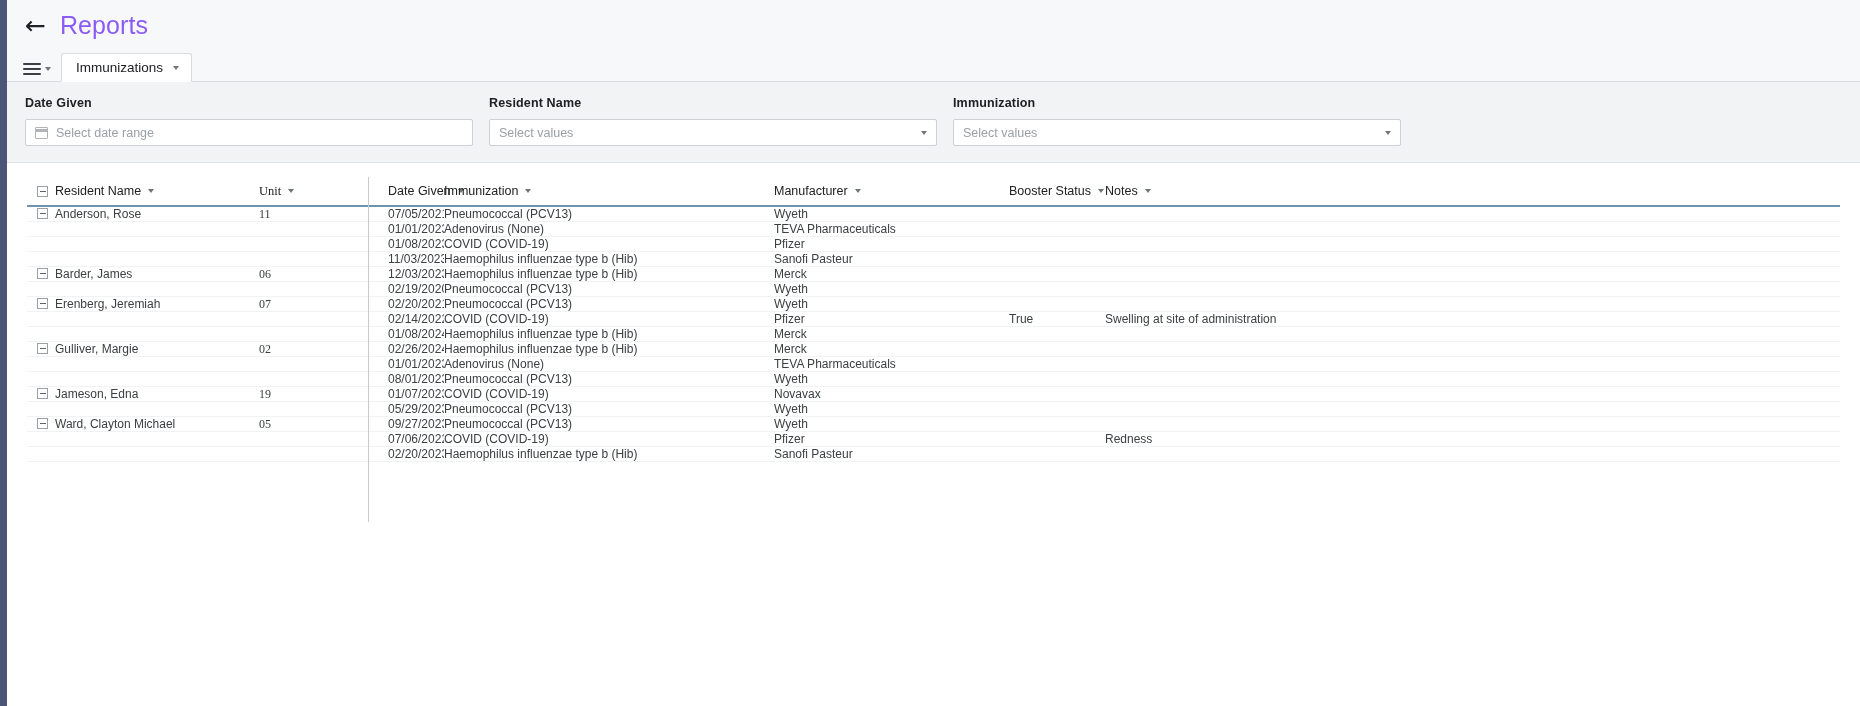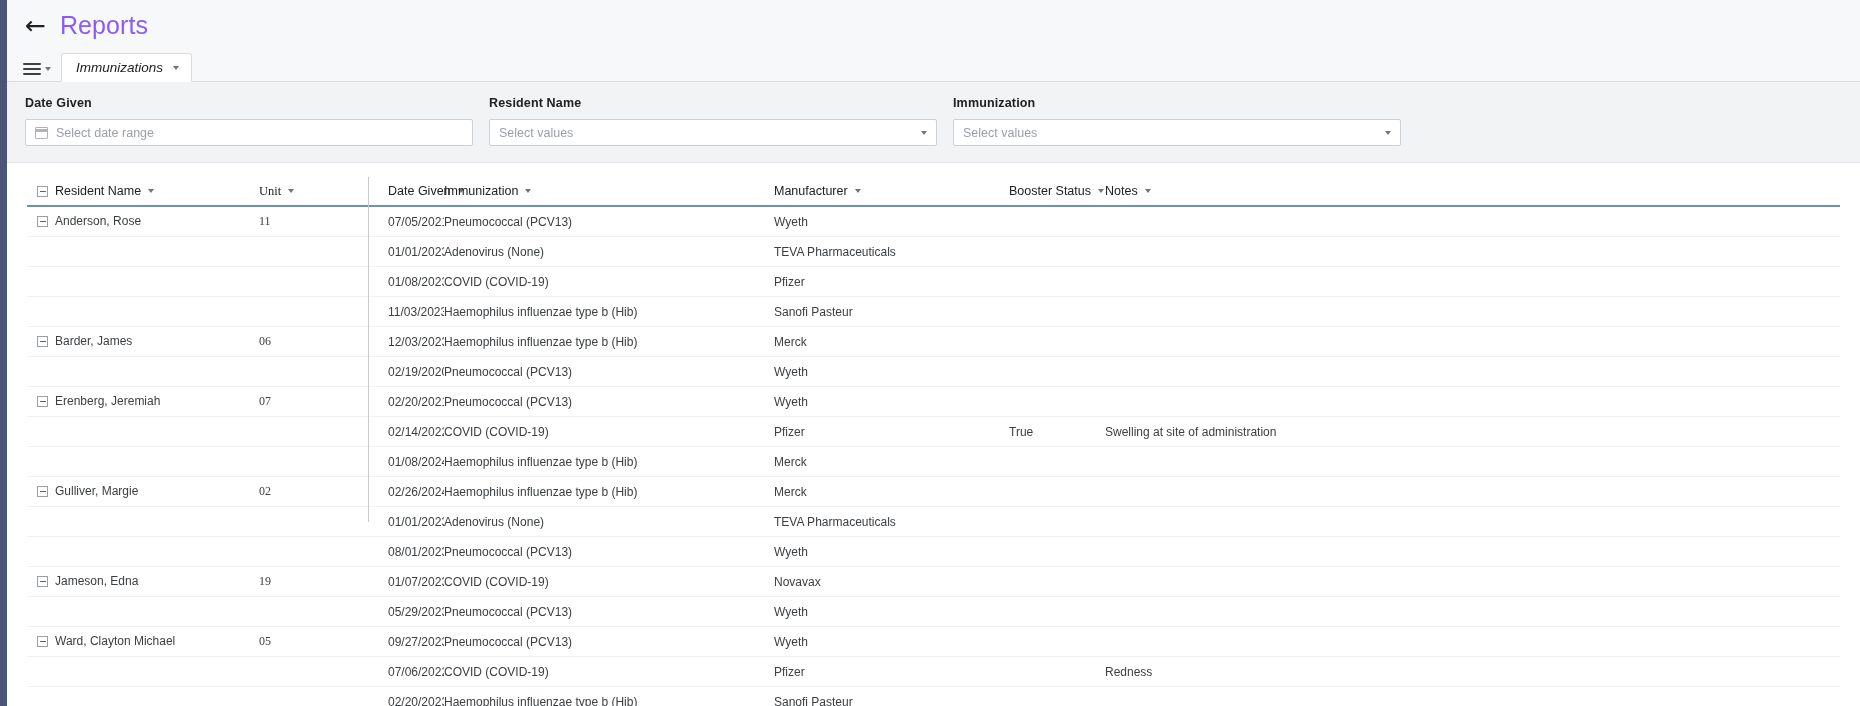--- a/index.html
+++ b/index.html
@@ -107,21 +107,20 @@
     border: 1px solid #d9dbdf;
     border-bottom: 1px solid #ffffff;
     border-radius: 3px 3px 0 0;
     padding: 6px 12px 6px 14px;
     font-size: 13.5px;
     color: #202124;
     position: relative;
     top: 1px;
     cursor: pointer;
     font-weight: 500;
-    font-style: italic;
   }
 
   
   .filterbar {
     background: #f2f3f4;
     border-bottom: 1px solid #e0e2e5;
     padding: 14px 18px 16px 18px;
     display: flex;
     gap: 16px;
   }
@@ -235,21 +234,21 @@
   .c-manu      { width: 235px; }
   .c-boost     { width: 96px; }
   .c-resp      { width: 300px; }
   .c-notes     { width: 130px; justify-content: flex-start; }
 
   .rowset { position: relative; }
 
   .grow {
     display: flex;
     align-items: center;
-    height: 30px;
+    height: 15px;
     font-size: 12px;
     color: #3c4043;
     border-bottom: 1px solid #f1f2f3;
   }
   .grow .cell {
     height: 100%;
     display: flex;
     align-items: center;
     padding-right: 8px;
     overflow: hidden;

